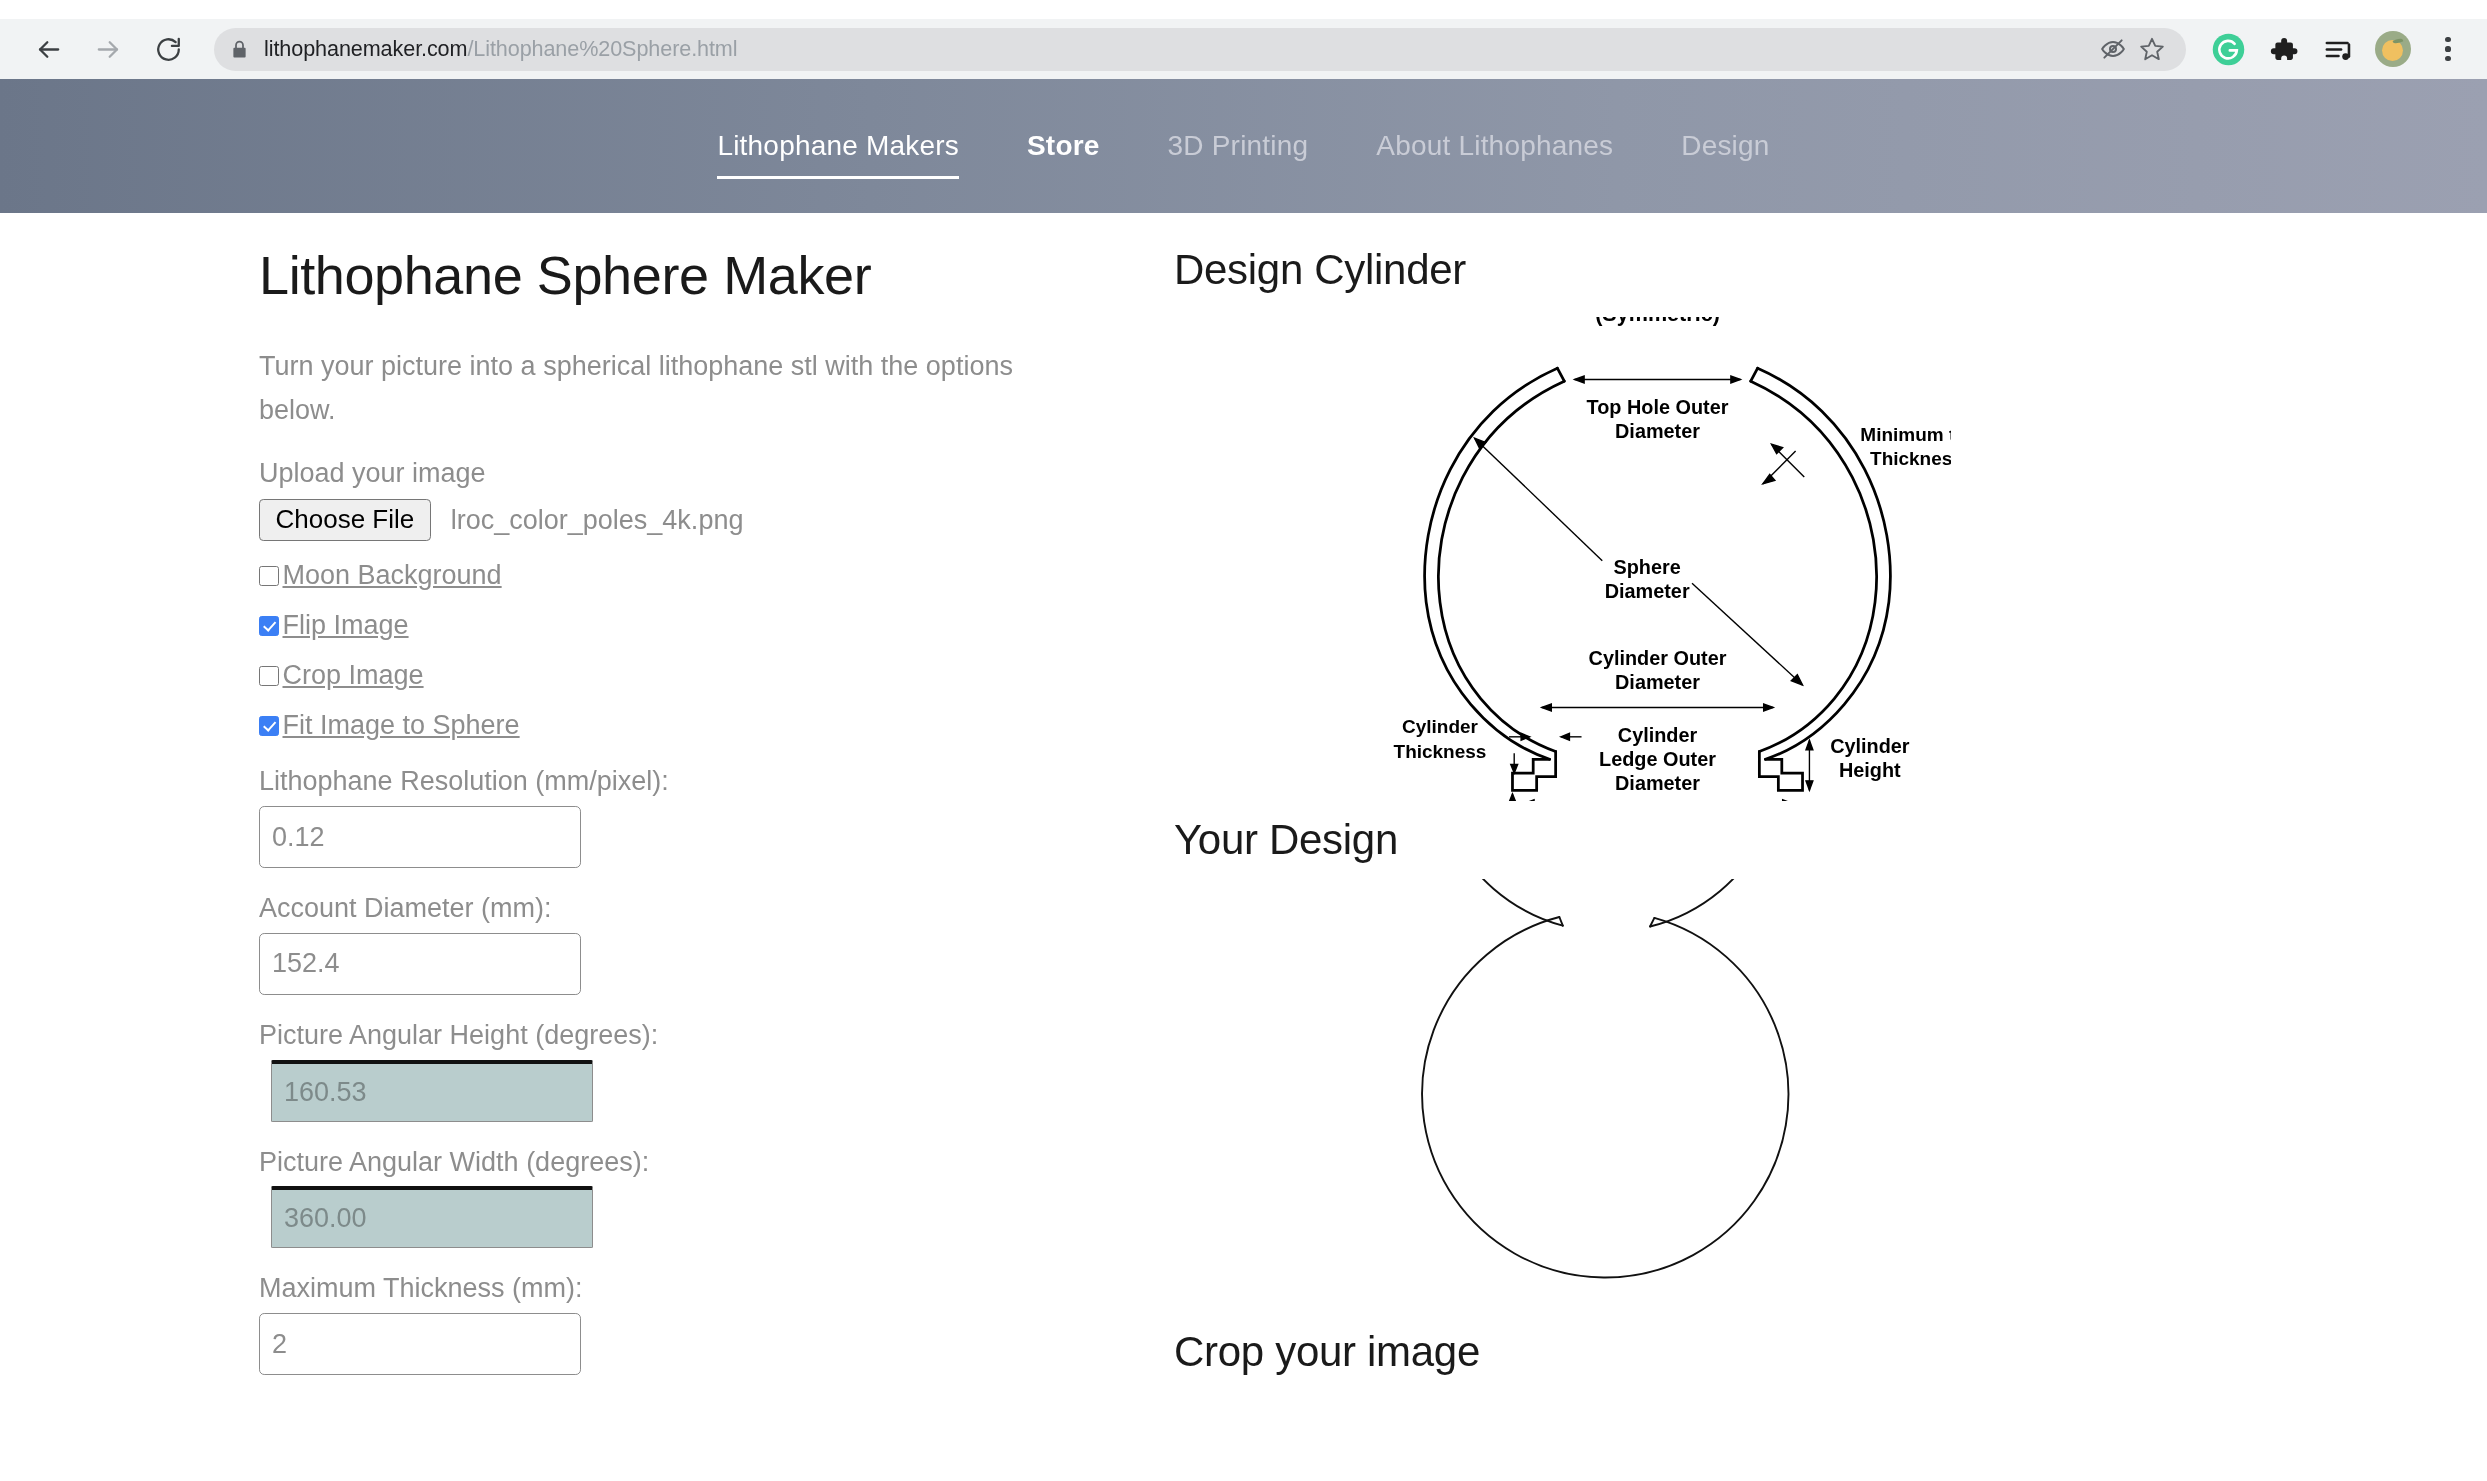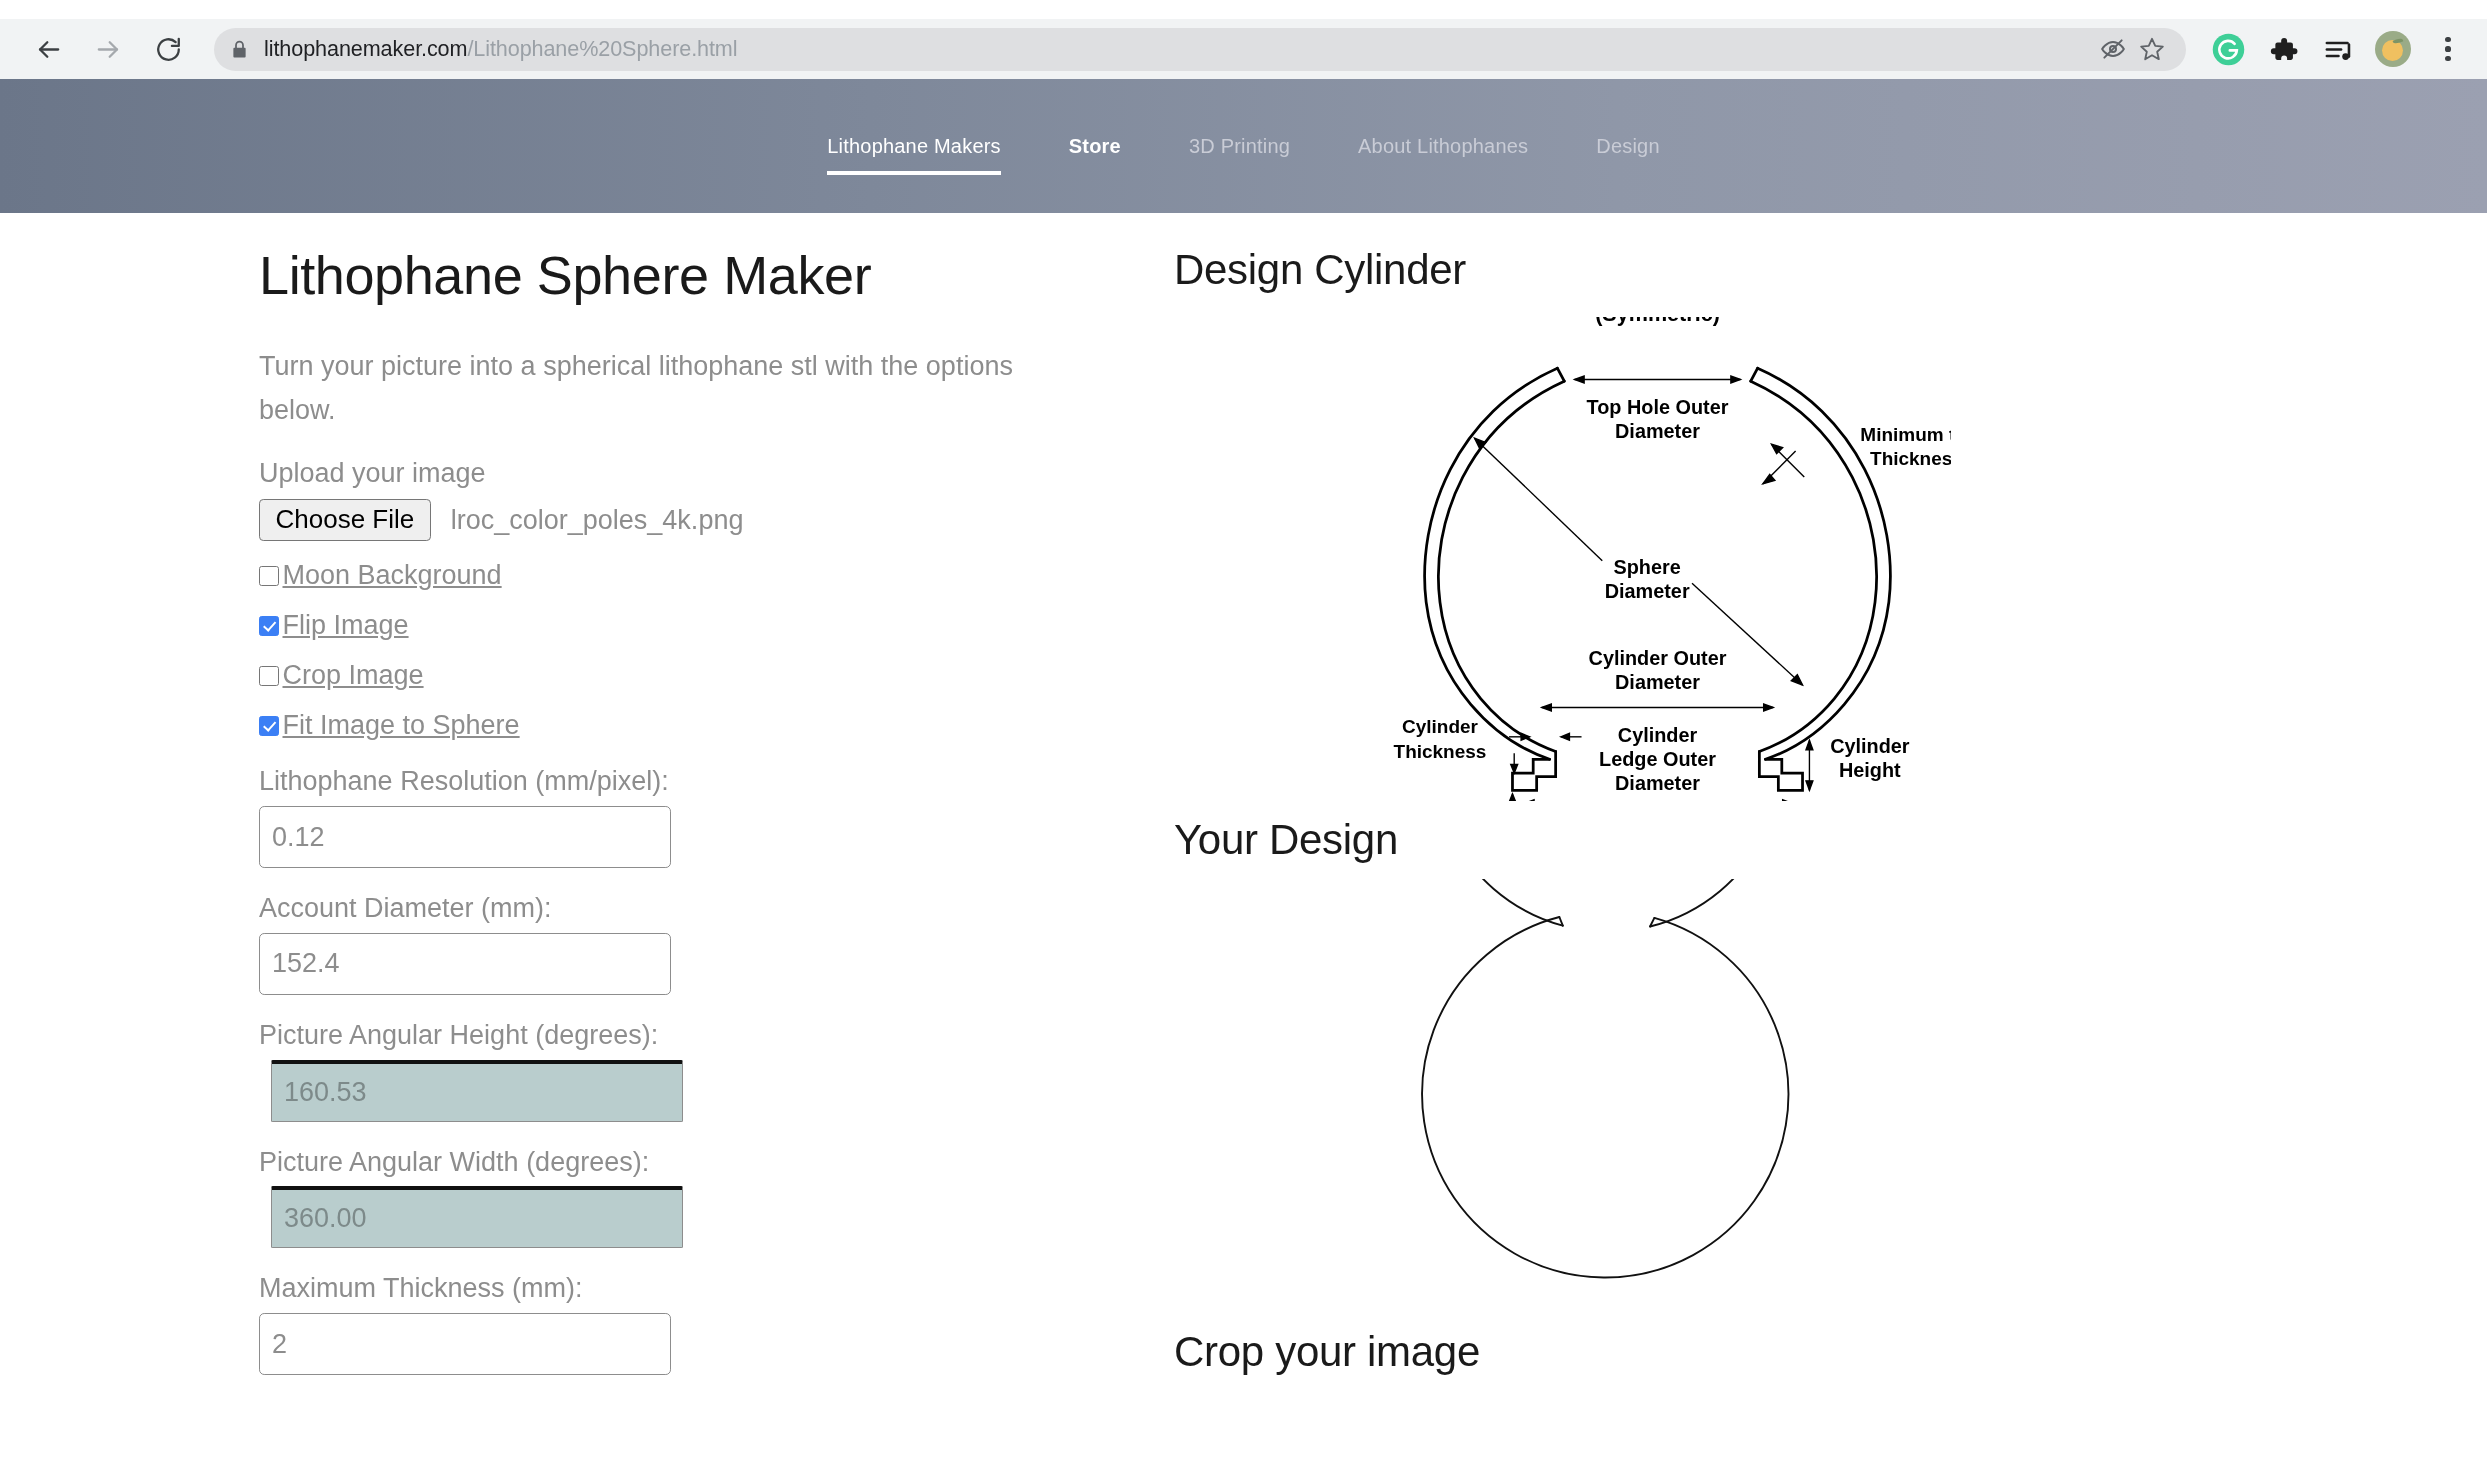--- a/index.html
+++ b/index.html
@@ -82,21 +82,21 @@
   
   .site-nav {
     height: 134px;
     background: linear-gradient(to right, #6b7689 0%, #7e889a 35%, #8f97a8 65%, #9ba0b1 100%);
     display: flex;
     align-items: center;
     justify-content: center;
     gap: 0;
   }
   .nav-item {
-    font-size: 20px;
+    font-size: 28px;
     color: #c9ccd6;
     padding: 0 34px;
     position: relative;
     white-space: nowrap;
     letter-spacing: 0.2px;
   }
   .nav-item.active {
     color: #ffffff;
   }
   .nav-item.active::after {
@@ -200,21 +200,21 @@
     transform: rotate(42deg);
   }
   .check-label {
     font-size: 27px;
     color: #8d8d8d;
     margin-left: 3.5px;
     text-decoration: underline;
   }
 
   .text-input {
-    width: 412px;
+    width: 322px;
     height: 62px;
     border: 1.7px solid #8d8d8d;
     border-radius: 5.2px;
     background: #fff;
     font-size: 27px;
     color: #8d8d8d;
     padding: 16px 12px;
     margin-top: 7px;
     font-family: "Liberation Sans", sans-serif;
     display: flex;

